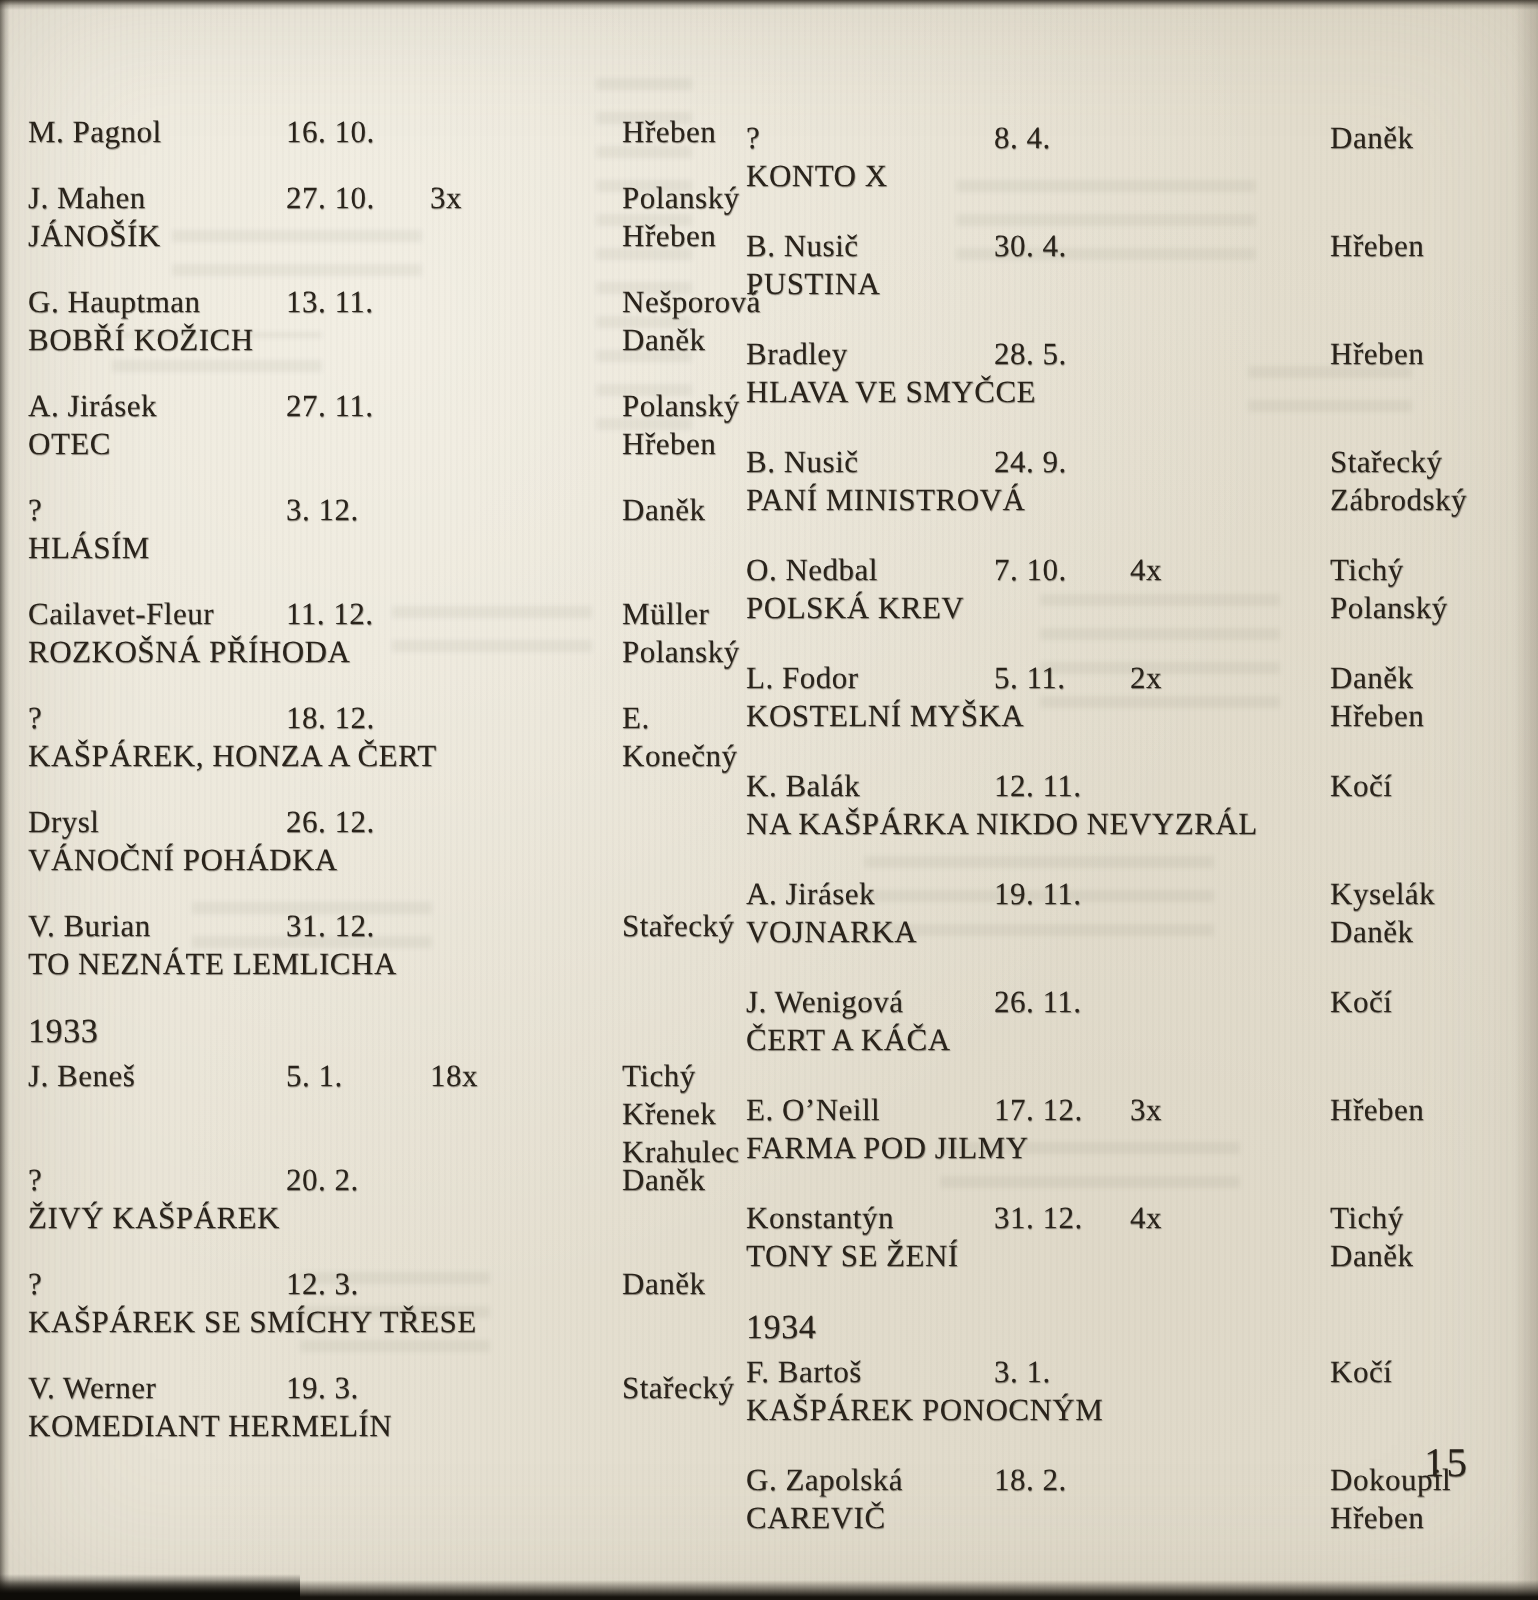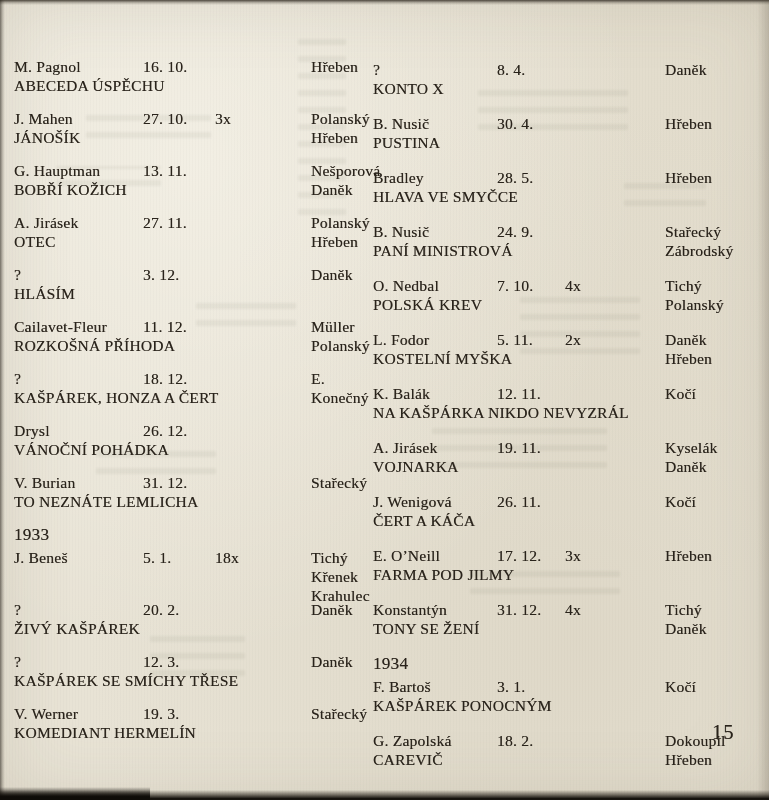--- a/index.html
+++ b/index.html
@@ -63,21 +63,20 @@
   <div class="ghost" style="left:520px;top:296px;width:120px;height:58px;"></div>
   <div class="ghost" style="left:432px;top:428px;width:175px;height:40px;"></div>
   <div class="ghost" style="left:624px;top:176px;width:82px;height:30px;"></div>
   <div class="ghost" style="left:196px;top:296px;width:100px;height:30px;"></div>
   <div class="ghost" style="left:96px;top:446px;width:120px;height:28px;"></div>
   <div class="ghost" style="left:470px;top:560px;width:150px;height:34px;"></div>
 
   <div class="col col-left" id="col-left">
       <div class="entry">
         <div class="line"><span class="author">M. Pagnol</span><span class="date">16. 10.</span></div>
-        <div class="line title">ABECEDA ÚSPĚCHU</div>
         <div class="directors">
           <div class="director-line">Hřeben</div>
         </div>
       </div>
       <div class="entry">
         <div class="line"><span class="author">J. Mahen</span><span class="date">27. 10.</span><span class="count">3x</span></div>
         <div class="line title">JÁNOŠÍK</div>
         <div class="directors">
           <div class="director-line">Polanský</div>
           <div class="director-line">Hřeben</div>

